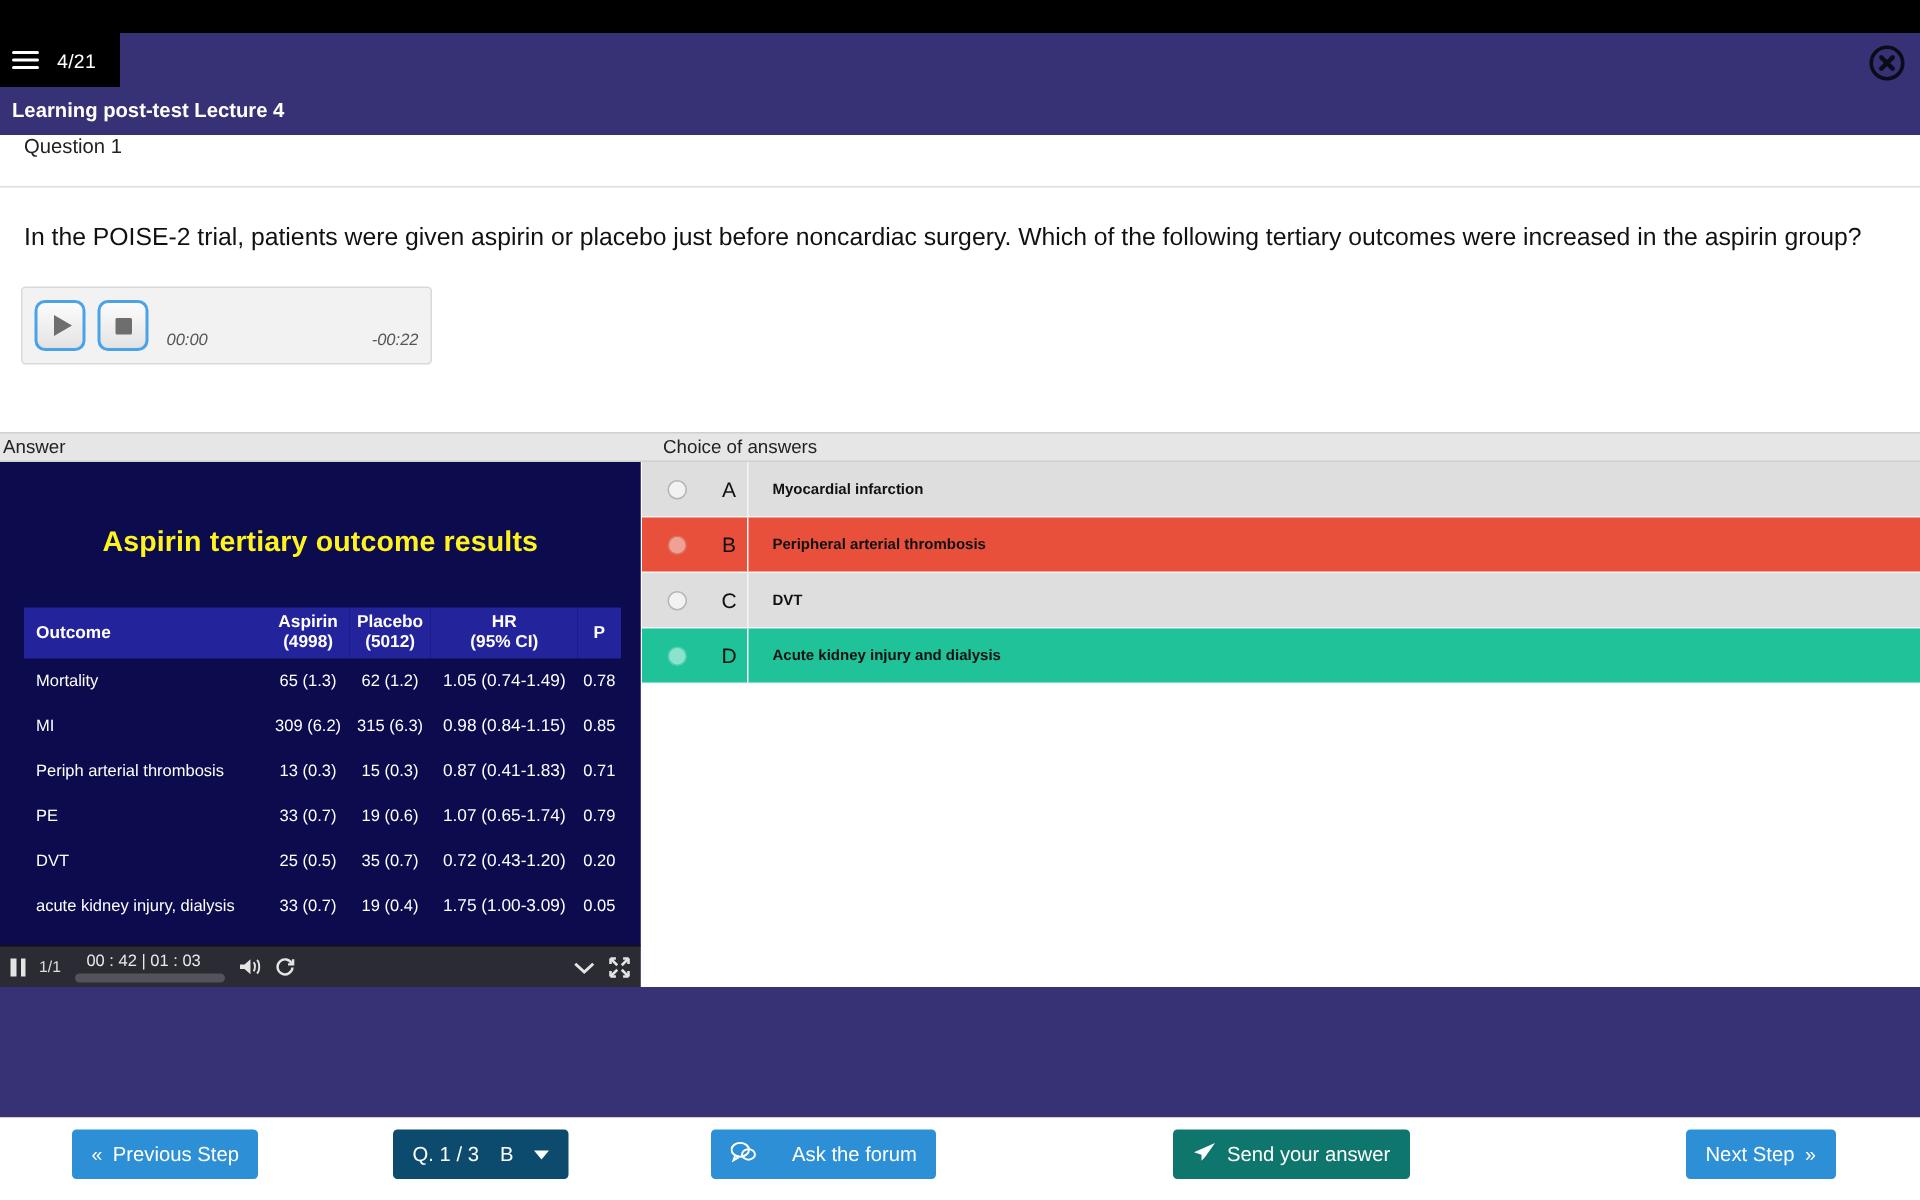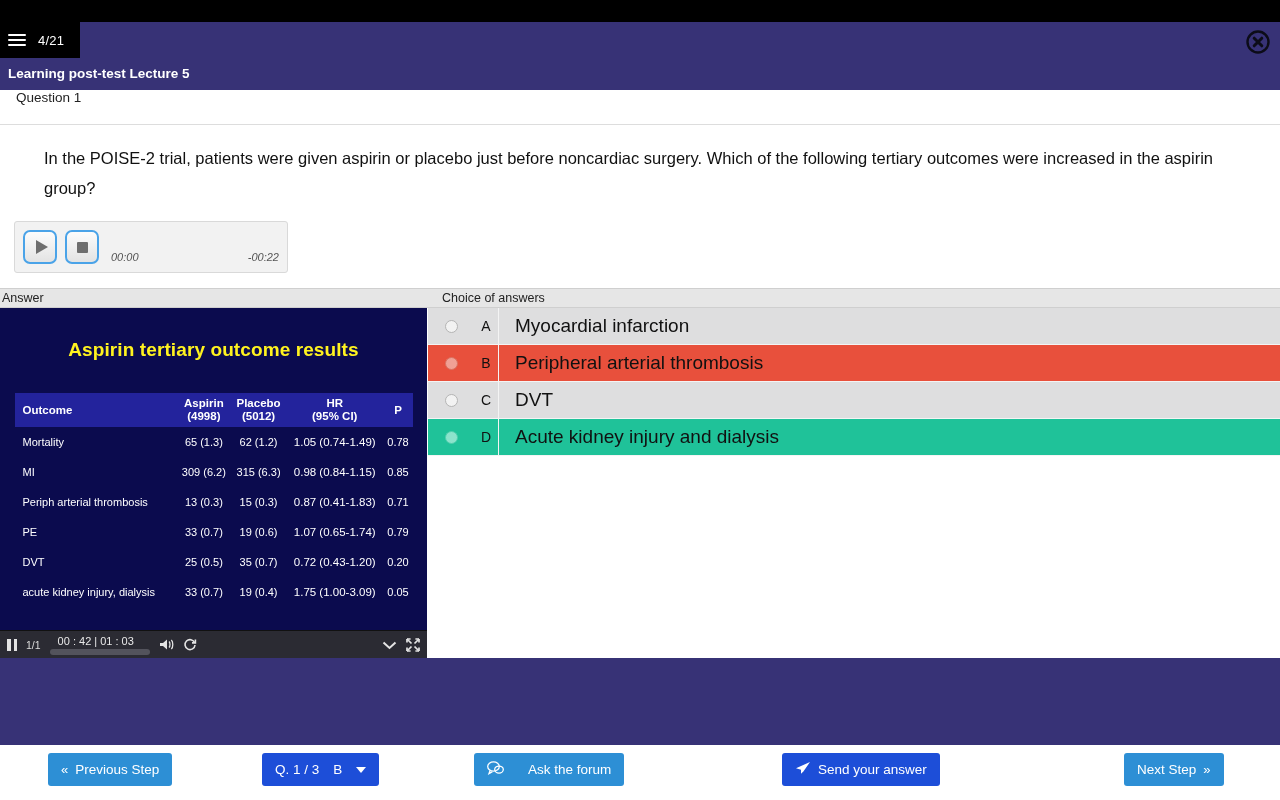--- a/index.html
+++ b/index.html
@@ -44,21 +44,21 @@
     position: absolute; top: 90px; left: 0; width: 1280px; height: 558px;
     background: #ffffff;
   }
   .qnum-bar {
     height: 35px; border-bottom: 1px solid #dddddd;
     display: flex; align-items: flex-start; padding-left: 16px;
     font-size: 13.5px; color: #222222;
   }
   .question-text {
     padding: 18px 38px 10px 16px;
-    font-size: 16.5px; line-height: 30px; color: #111111; margin-left: 28px;
+    font-size: 16.5px; line-height: 30px; color: #111111;
   }
 
   
   .audio-player {
     margin: 8px 0 0 14px; width: 274px; height: 52px;
     background: #f2f2f2; border: 1px solid #d9d9d9; border-radius: 3px;
     display: flex; align-items: center; padding: 0 8px; gap: 8px;
   }
   .au-btn {
     width: 34px; height: 34px; border-radius: 7px;
@@ -89,21 +89,21 @@
   .sec-left  { left: 0;    width: 428px; }
   .sec-right { left: 428px; width: 852px; padding-left: 14px; }
 
   
   .slide-wrap {
     position: absolute; top: 308px; left: 0; width: 427px; height: 350px;
     background: #0a0a4a;
   }
   .slide {
     position: absolute; inset: 0 0 28px 0;
-    background: #0b0b4e; padding: 4px;
+    background: #0b0b4e; padding: 16px;
   }
   .slide-title {
     text-align: center; color: #fff31f; font-size: 19px; font-weight: bold;
     padding: 27px 0 16px 0; letter-spacing: .1px;
   }
   table.res { width: 398px; margin: 16px auto; border-collapse: collapse; color: #ffffff; }
   table.res thead th {
     background: #23239c; font-size: 11.5px; font-weight: bold;
     padding: 4px 2px; line-height: 13px; text-align: center;
   }
@@ -150,42 +150,42 @@
     width: 13px; height: 13px; border-radius: 50%;
     border: 1px solid #b4b4b4; background: #f2f2f2;
   }
   .choice.sel-wrong .radio { background: #f0a095; border-color: #d9705f; }
   .choice.sel-right .radio { background: #8ce3cc; border-color: #4fcfad; }
   .letter {
     width: 25px; flex: none; font-size: 14px; color: #111111;
     border-right: 1px solid #f4f4f4; height: 100%;
     display: flex; align-items: center; justify-content: center;
   }
-  .choice-label { padding-left: 16px; font-size: 19px; color: #111111; }
+  .choice-label { padding-left: 16px; font-size: 10px; color: #111111; font-weight: bold; }
 
   
   .purple-band {
     position: absolute; top: 658px; left: 0; width: 1280px; height: 87px;
     background: #373276;
   }
 
   
   .footer {
     position: absolute; top: 745px; left: 0; width: 1280px; height: 55px;
     background: #ffffff;
   }
   .btn {
     position: absolute; top: 8px; height: 33px; border-radius: 3px;
     display: flex; align-items: center; justify-content: center; gap: 7px;
     font-size: 13.5px; color: #ffffff; cursor: pointer; padding: 0 13px;
     white-space: nowrap;
   }
   .btn-blue { background: #2d8fd5; }
-  .btn-dark { background: #1d4ed8; }
-  .btn-teal { background: #1d4ed8; }
+  .btn-dark { background: #0c4a6e; }
+  .btn-teal { background: #0f766e; }
   .b-prev { left: 48px; }
   .b-qsel { left: 262px; gap: 14px; }
   .b-forum { left: 474px; gap: 24px; }
   .b-send { left: 782px; }
   .b-next { left: 1124px; }
   .caret {
     width: 0; height: 0; border-left: 5px solid transparent;
     border-right: 5px solid transparent; border-top: 6px solid #ffffff;
   }
   .chev { font-size: 13px; }
@@ -208,21 +208,21 @@
     <span class="page-count">4/21</span>
   </div>
 
   <span class="close-btn">
     <svg width="24" height="24" viewBox="0 0 24 24">
       <circle cx="12" cy="12" r="10.5" fill="none" stroke="#0c0c18" stroke-width="2.4"></circle>
       <path d="M8.2 8.2 L15.8 15.8 M15.8 8.2 L8.2 15.8" stroke="#0c0c18" stroke-width="3" stroke-linecap="round"></path>
     </svg>
   </span>
 
-  <div class="course-title">Learning post-test Lecture 5</div>
+  <div class="course-title">Learning post-test Lecture 4</div>
 
   <div class="content">
     <div class="qnum-bar">
       <span>Question 1</span>
     </div>
 
     <div class="question-text">In the POISE-2 trial, patients were given aspirin or placebo just before noncardiac surgery. Which of the following tertiary outcomes were increased in the aspirin group?</div>
 
     <div class="audio-player">
       <span class="au-btn">

